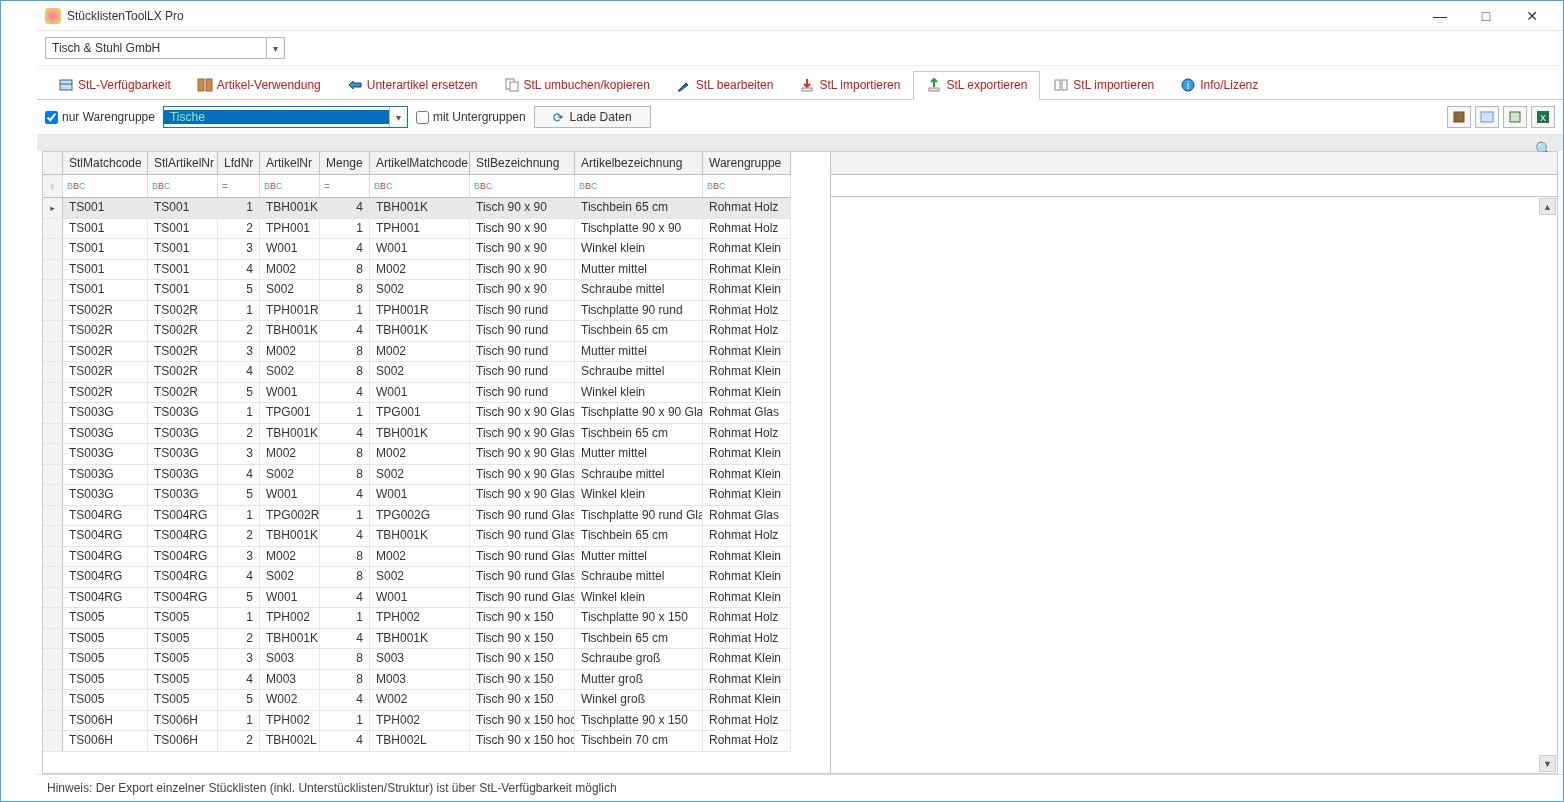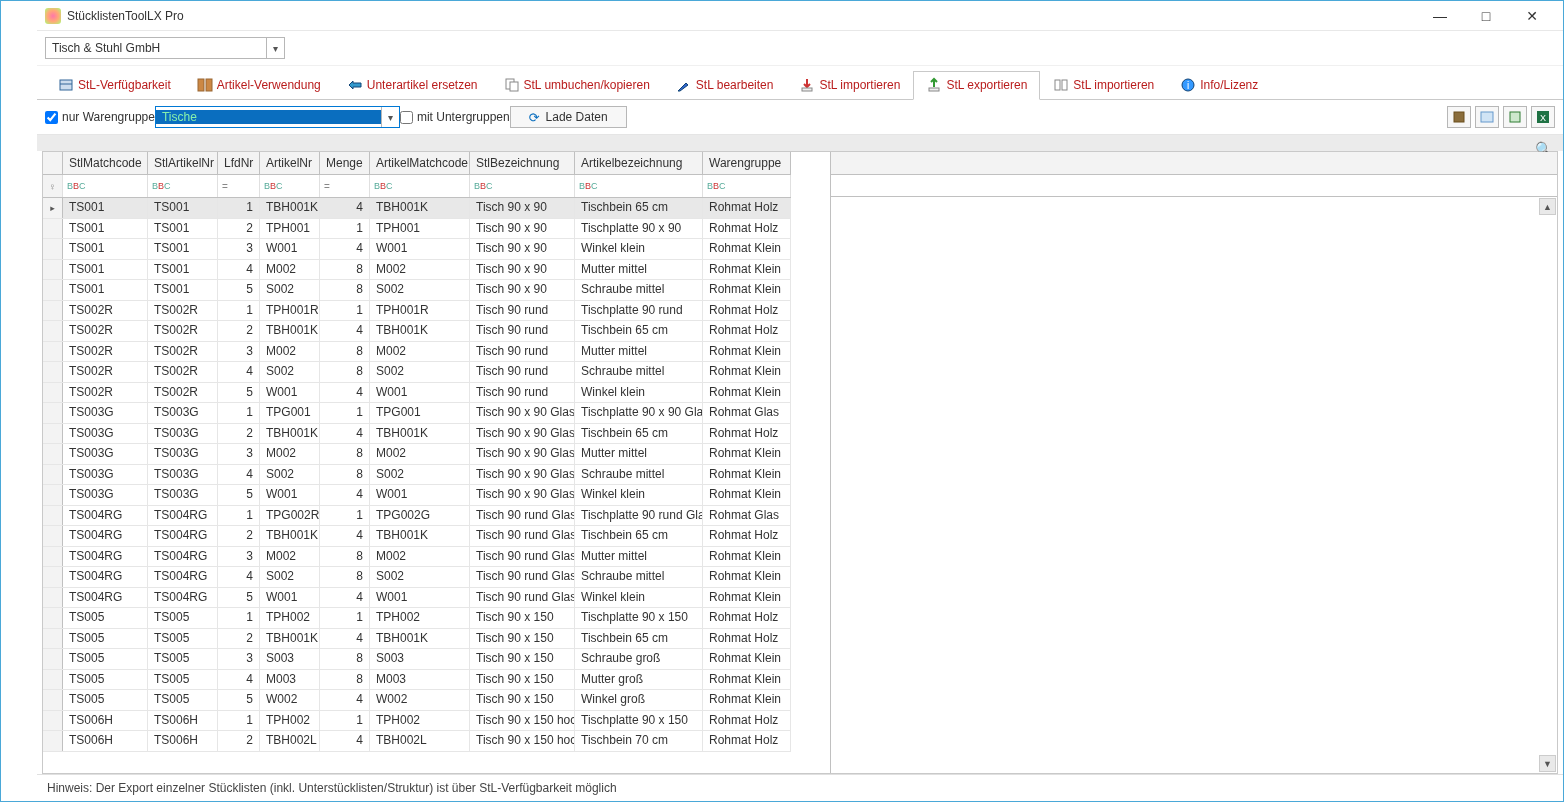--- a/index.html
+++ b/index.html
@@ -16,21 +16,21 @@
 .combo.company { width: 240px; }
 .combo .combo-text { flex: 1; padding: 0 6px; font-size: 12px; color: #333; }
 .combo .combo-btn { width: 18px; height: 100%; border-left: 1px solid #b7b7b7; display:flex; align-items:center; justify-content:center; font-size:10px; color:#555; }
 
 .tabbar { display: flex; align-items: flex-end; padding: 4px 8px 0 8px; border-bottom: 1px solid #c9c9c9; gap: 0; }
 .tab { display: flex; align-items: center; gap: 4px; padding: 5px 12px 6px 12px; font-size: 12px; color: #b91c1c; border: 1px solid transparent; border-bottom: none; cursor: default; white-space: nowrap; }
 .tab.active { background: #fff; border-color: #c9c9c9; border-bottom: 1px solid #fff; position: relative; top: 1px; }
 .tab .ticon { width: 16px; height: 16px; display:flex; align-items:center; justify-content:center; }
 .tab .ticon svg { width:16px; height:16px; }
 
-.filterbar { display:flex; align-items:center; padding: 6px 8px; border-bottom:1px solid #e5e5e5; }
+.filterbar { display:flex; align-items:center; padding: 6px 8px; gap: 8px; border-bottom:1px solid #e5e5e5; }
 .chk { display:flex; align-items:center; gap:4px; font-size:12px; }
 .chk input { width:13px; height:13px; }
 .combo.wg { width: 245px; border-color:#0078d4; }
 .combo.wg .combo-text { color:#86efac; background:#0a6ebf; }
 .btn { display:inline-flex; align-items:center; gap:6px; border:1px solid #b7b7b7; background:#f7f7f7; padding:2px 18px; height:22px; font-size:12px; }
 .btn .bicon { font-size:13px; color:#0a6ebf; }
 .filterbar .right { margin-left:auto; display:flex; gap:4px; }
 .iconbtn { width:24px; height:22px; border:1px solid #b7b7b7; background:#f7f7f7; display:flex; align-items:center; justify-content:center; }
 
 .groupbar { background:#ebebeb; color:#888; font-size:12px; padding:8px 10px; position:relative; }

